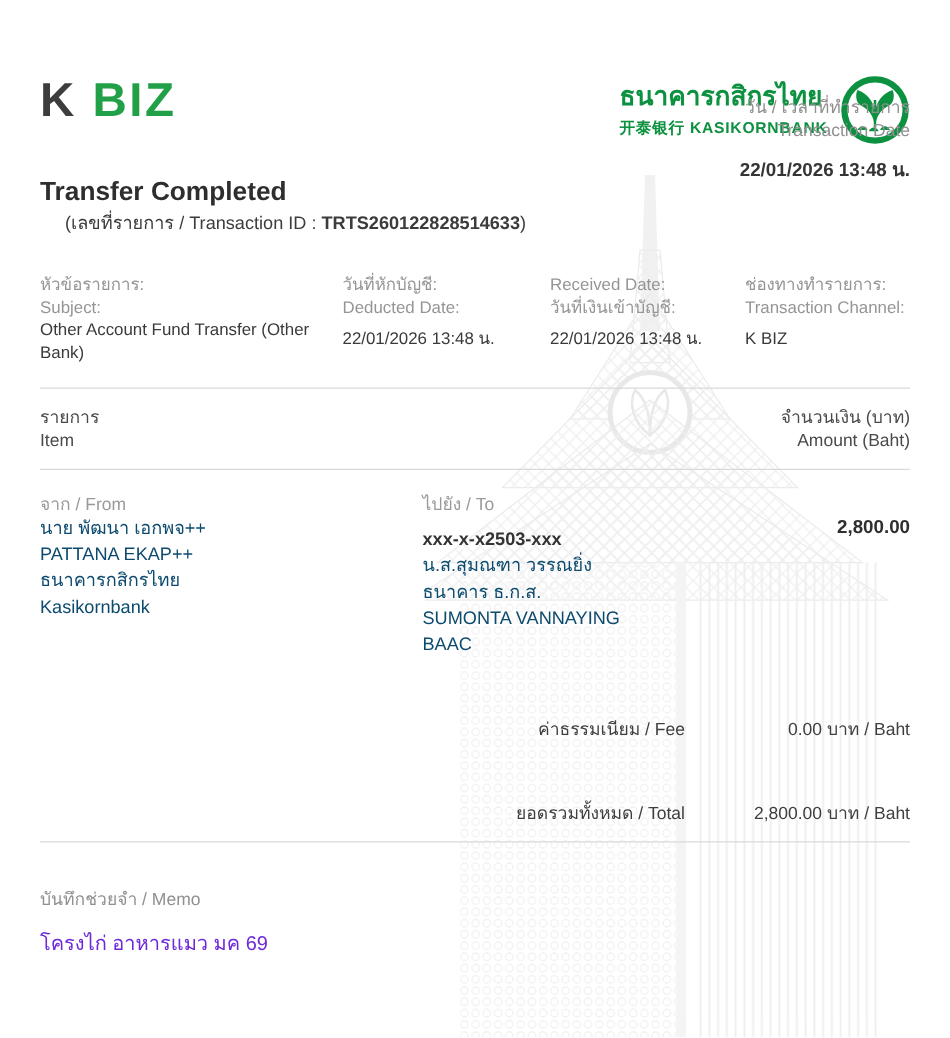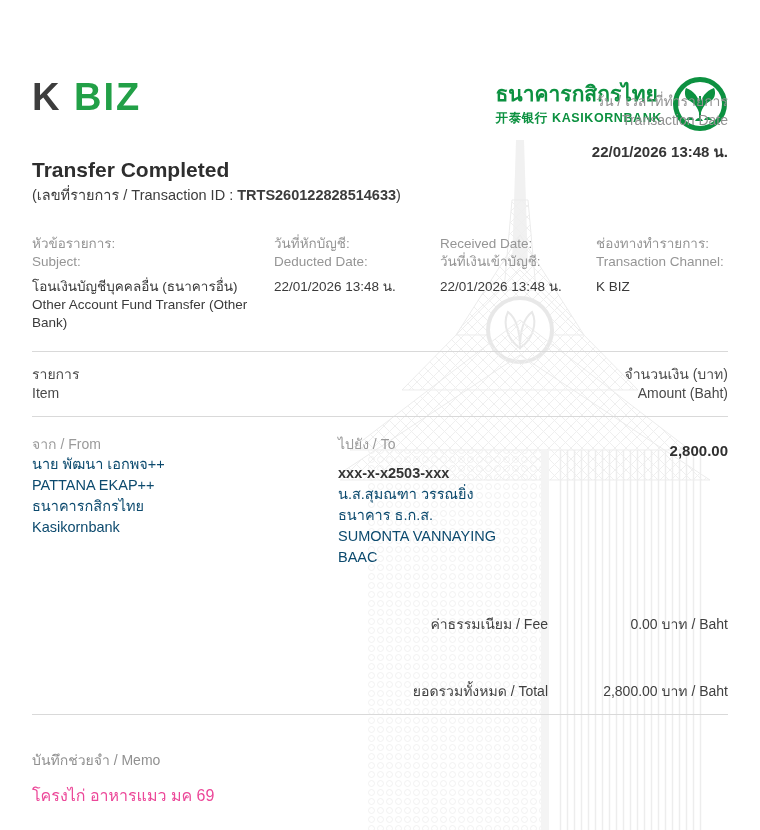--- a/index.html
+++ b/index.html
@@ -6,21 +6,21 @@
   html, body { width: 760px; height: 830px; }
   body {
     font-family: "Liberation Sans", "DejaVu Sans", sans-serif;
     background: #ffffff;
     color: #3a3a3a;
     overflow: hidden;
   }
   .receipt {
     position: relative;
     width: 760px; height: 830px;
-    padding: 16px 32px;
+    padding: 0 32px;
     background: #ffffff;
   }
   .watermark {
     position: absolute;
     left: 340px; top: 140px;
     width: 380px; height: 690px;
     z-index: 0;
     opacity: 0.8;
     pointer-events: none;
   }
@@ -37,21 +37,21 @@
   .bank-logo { display: flex; align-items: center; gap: 10px; }
   .bank-logo-text { text-align: left; }
   .bank-name-th { color: #0c9140; font-size: 21px; font-weight: bold; line-height: 26px; }
   .bank-name-sub { color: #0c9140; font-size: 12.5px; font-weight: bold; letter-spacing: 0.6px; margin-top: 3px; }
   .bank-emblem { width: 56px; height: 56px; display: block; }
 
   
   .title-block { margin-top: 24px; }
   .title-th { font-size: 25px; font-weight: bold; color: #2e2e2e; line-height: 31px; }
   .title-en { font-size: 21px; font-weight: bold; color: #2e2e2e; line-height: 27px; }
-  .txn-id-line { font-size: 14.5px; color: #3c3c3c; margin-top: 2px; line-height: 20px; }
+  .txn-id-line { font-size: 14.5px; color: #3c3c3c; margin-top: 2px; line-height: 20px; margin-left: 20px; }
   .txn-id-line .id-bold { font-weight: bold; }
 
   .txn-date-block {
     position: absolute; right: 0; top: 76px;
     text-align: right;
   }
   .label-gray { color: #909090; font-size: 14px; line-height: 19px; }
   .txn-date-value { font-size: 15px; font-weight: bold; color: #353535; margin-top: 10px; }
 
   
@@ -75,32 +75,32 @@
   
   .parties {
     display: grid;
     grid-template-columns: 306px 250px 1fr;
     padding-top: 17px;
   }
   .party-label { color: #9a9a9a; font-size: 14px; line-height: 20px; }
   .party-account { font-weight: bold; font-size: 14.5px; color: #333; margin-top: 9px; line-height: 21px; }
   .party-line { font-size: 14.5px; color: #0c4a6e; line-height: 21px; }
   .amount-cell { text-align: right; }
-  .amount-value { font-weight: bold; font-size: 15px; color: #2f2f2f; margin-top: 8px; }
+  .amount-value { font-weight: bold; font-size: 15px; color: #2f2f2f; margin-top: 20px; }
 
   
   .totals { margin-top: 42px; }
   .total-row { display: flex; justify-content: flex-end; line-height: 21px; margin-top: 46px; }
   .total-label { font-size: 14px; color: #3f3f3f; text-align: right; }
   .total-value { font-size: 14px; color: #3f3f3f; text-align: right; width: 180px; }
   .div3 { margin-top: 12px; }
 
   
   .memo-block { margin-top: 36px; }
-  .memo-value { font-size: 16px; color: #ec4899; margin-top: 13px; }
+  .memo-value { font-size: 16px; color: #6d28d9; margin-top: 13px; }
 </style>
 </head>
 <body>
 
 <div class="receipt">
 
   <svg class="watermark" viewBox="0 0 380 690" xmlns="http://www.w3.org/2000/svg">
     <defs>
       <pattern id="hex" width="9" height="9" patternUnits="userSpaceOnUse">
         <circle cx="4.5" cy="4.5" r="3" fill="none" stroke="#ededed" stroke-width="1"></circle>
@@ -165,21 +165,20 @@
     <div class="txn-date-block">
       <div class="label-gray">วัน / เวลาที่ทำรายการ</div>
       <div class="label-gray">Transaction Date</div>
       <div class="txn-date-value">22/01/2026 13:48 น.</div>
     </div>
 
     <div class="info-grid">
       <div>
         <div class="info-label">หัวข้อรายการ:</div>
         <div class="info-label">Subject:</div>
-        <div class="info-value">โอนเงินบัญชีบุคคลอื่น (ธนาคารอื่น)</div>
         <div class="info-value" style="margin-top:0">Other Account Fund Transfer (Other Bank)</div>
       </div>
       <div>
         <div class="info-label">วันที่หักบัญชี:</div>
         <div class="info-label">Deducted Date:</div>
         <div class="info-value">22/01/2026 13:48 น.</div>
       </div>
       <div>
         <div class="info-label">Received Date:</div>
         <div class="info-label">วันที่เงินเข้าบัญชี:</div>

